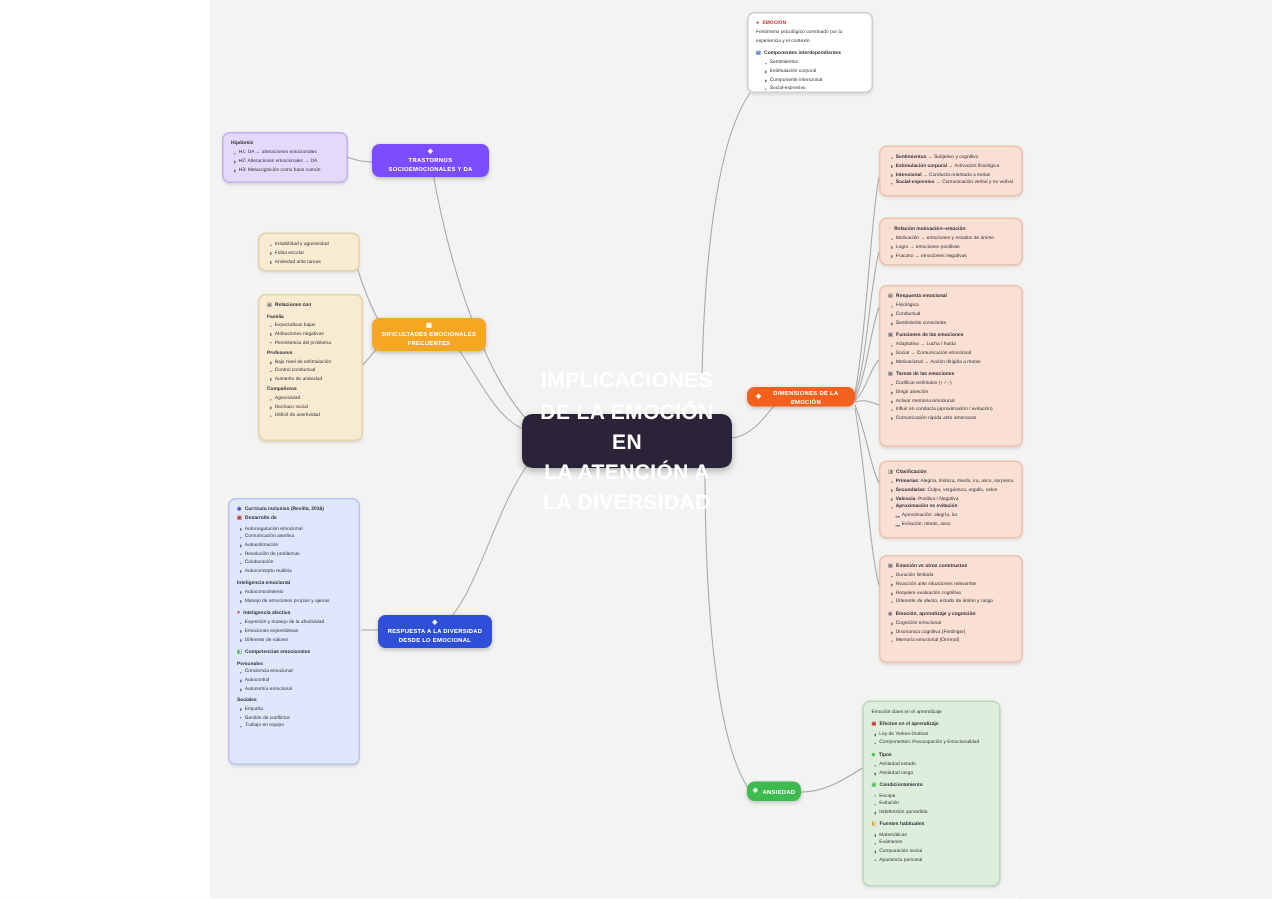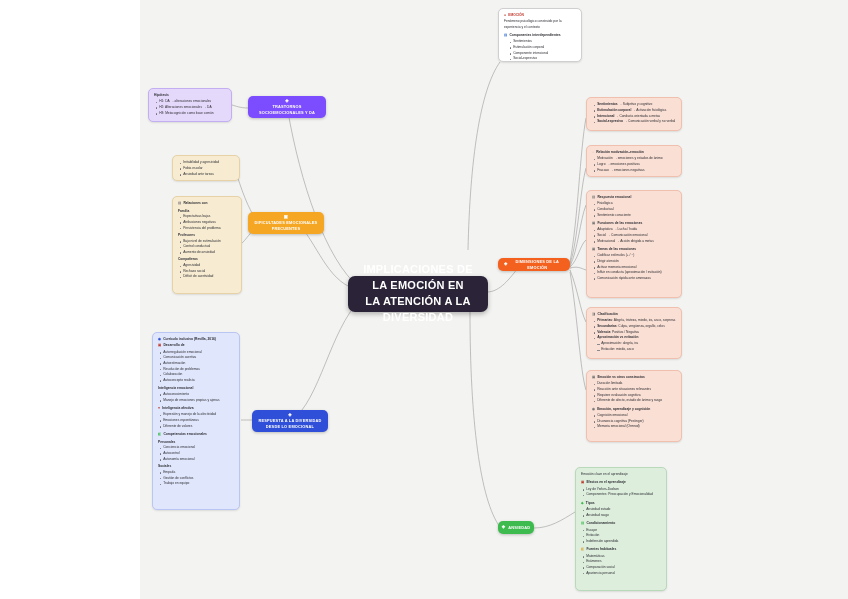--- a/index.html
+++ b/index.html
@@ -7,21 +7,21 @@
   #canvas{position:relative;width:848px;height:599px;background:#ffffff;overflow:hidden;}
   #board{position:absolute;left:140px;top:0px;width:708px;height:599px;background:#f3f3f1;}
   svg.edges{position:absolute;left:0;top:0;width:848px;height:599px;pointer-events:none;}
 
   .node{position:absolute;box-sizing:border-box;}
 
   
   .central{
     background:#2b2438;color:#ffffff;border-radius:7px;
     display:flex;align-items:center;justify-content:center;text-align:center;
-    font-size:11px;font-weight:bold;letter-spacing:.25px;line-height:1.45;
+    font-size:14px;font-weight:bold;letter-spacing:.25px;line-height:1.45;
     padding:6px 10px;box-shadow:0 2px 5px rgba(0,0,0,.28);
   }
   .central span{display:block;}
 
   
   .hub{
     border-radius:5px;display:flex;align-items:center;justify-content:center;
     text-align:center;color:#fff;font-size:3.9px;font-weight:bold;
     letter-spacing:.2px;line-height:1.5;padding:4px 6px;gap:3px;
     box-shadow:0 1px 3px rgba(0,0,0,.22);

